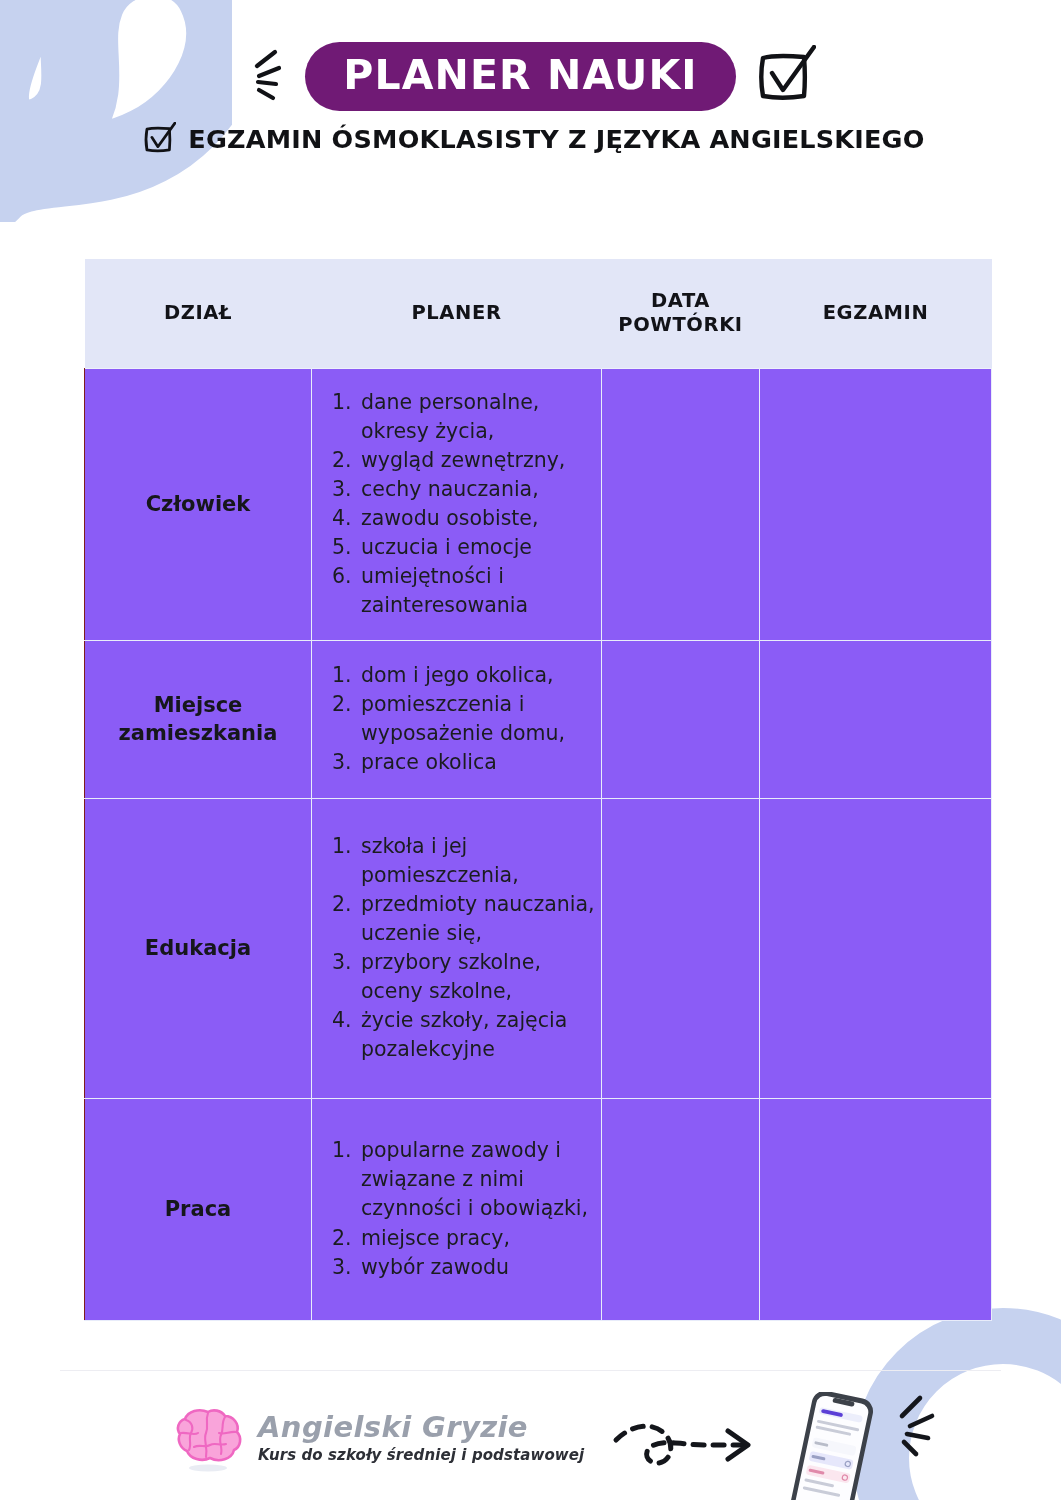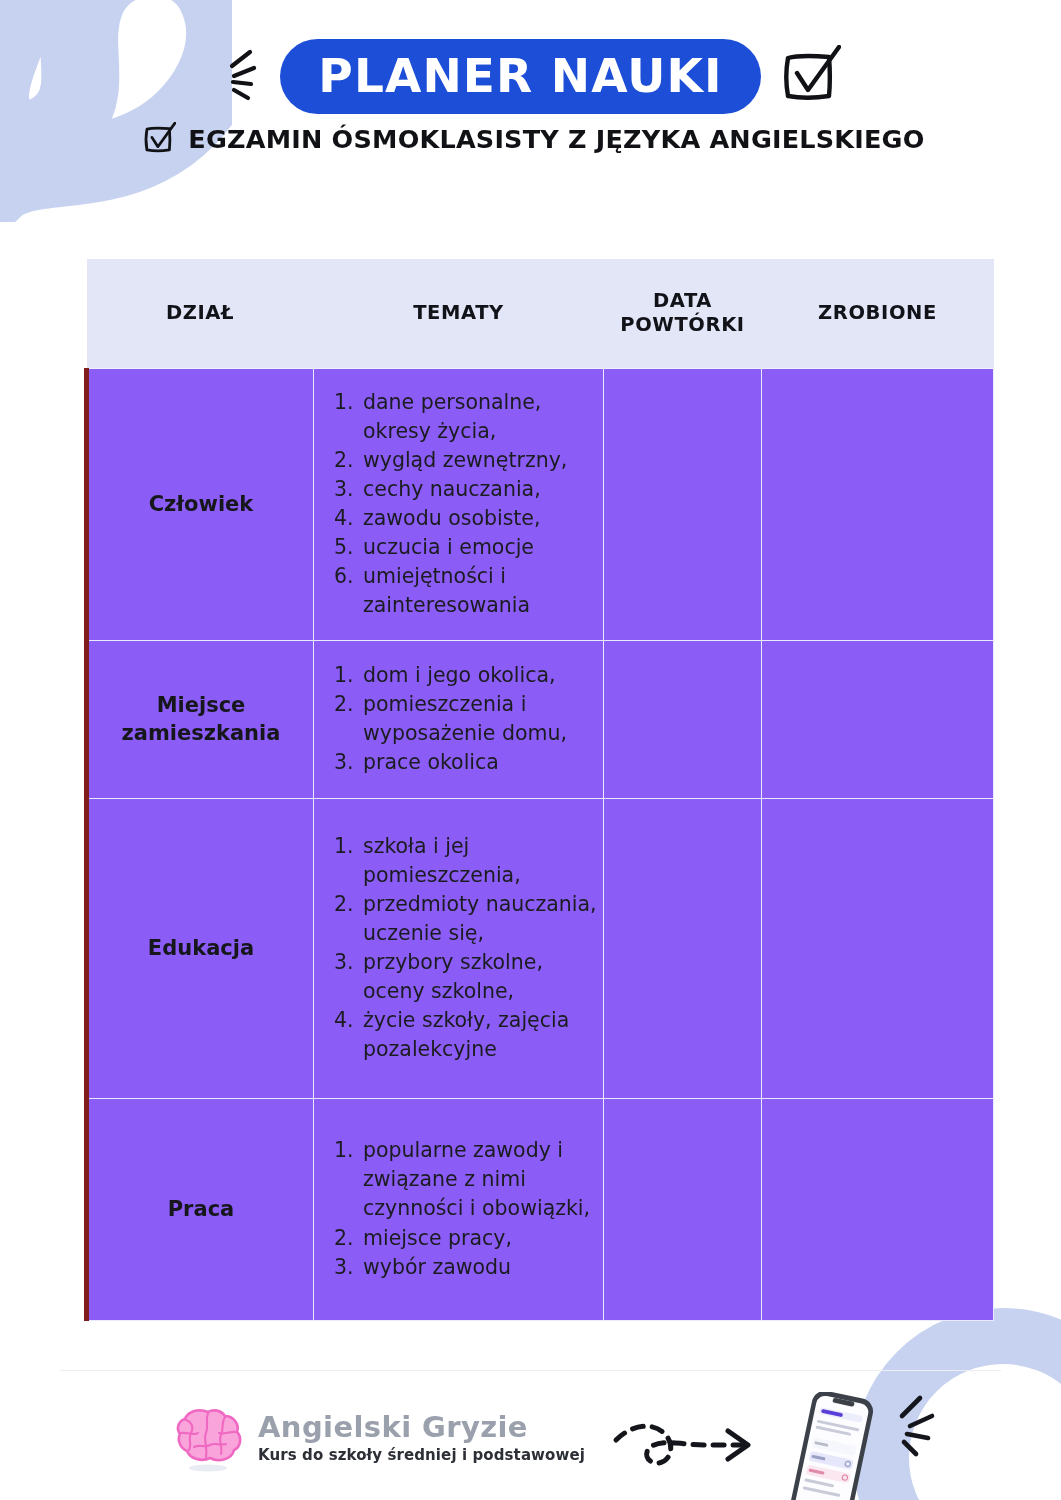--- a/index.html
+++ b/index.html
@@ -51,25 +51,25 @@
   .title-row {
     display: flex;
     align-items: center;
     justify-content: center;
     gap: 16px;
     padding-top: 56px;
     height: 96px;
   }
   .spark-icon { width: 44px; height: 60px; flex: none; }
   .planer-pill {
-    background: #1d4ed8;
+    background: #701a75;
     color: #ffffff;
     border-radius: 40px;
     padding: 13px 38px 15px 38px;
-    font-size: 47px;
+    font-size: 41px;
     font-weight: 800;
     letter-spacing: 1.1px;
     line-height: 1;
     white-space: nowrap;
     font-family: "DejaVu Sans", "Liberation Sans", sans-serif;
   }
   .check-icon-lg { width: 62px; height: 62px; flex: none; margin-left: 2px; }
 
   .subtitle-row {
     display: flex;
@@ -119,21 +119,21 @@
     line-height: 1.25;
   }
   table.planner tbody td {
     border-right: 1px solid #e8ecfa;
     border-bottom: 1px solid #e8ecfa;
     background: #8b5cf6;
     vertical-align: middle;
     padding: 18px 10px;
   }
   table.planner tbody td:first-child {
-    border-left: 5px solid #7f1d1d;
+    border-left: 1px solid #7f1d1d;
   }
   table.planner tbody tr:first-child td {
     border-top: 1px solid #eef1fb;
   }
   .cell-dzial {
     text-align: center;
     font-size: 21px;
     font-weight: 700;
     color: #16171b;
     line-height: 1.35;
@@ -177,21 +177,21 @@
   }
   .brand {
     position: absolute;
     left: 172px;
     top: 10px;
     display: flex;
     align-items: center;
     gap: 14px;
   }
   .brain-icon { width: 72px; height: 72px; flex: none; }
-  .brand-text { display: flex; flex-direction: column; gap: 2px; }
+  .brand-text { display: flex; flex-direction: column; gap: 2px; font-style: italic; }
   .brand-name {
     font-size: 29px;
     font-weight: 800;
     color: #9aa0ac;
     letter-spacing: 0.4px;
     line-height: 1.1;
   }
   .brand-sub {
     font-size: 15px;
     font-weight: 700;
@@ -271,26 +271,26 @@
     <table class="planner">
       <colgroup>
         <col class="c-dzial">
           <col class="c-tematy">
           <col class="c-data">
           <col class="c-zrobione">
       </colgroup>
       <thead>
         <tr>
           <th>DZIAŁ</th>
-          <th>TEMATY</th>
+          <th>PLANER</th>
           <th>
             <span>DATA</span><br>
             <span>POWTÓRKI</span>
           </th>
-          <th>ZROBIONE</th>
+          <th>EGZAMIN</th>
         </tr>
       </thead>
       <tbody>
 
         <tr class="row-czlowiek">
           <td class="cell-dzial">Człowiek</td>
           <td class="cell-tematy">
             <ol>
               <li>dane personalne, okresy życia,</li>
               <li>wygląd zewnętrzny,</li>

